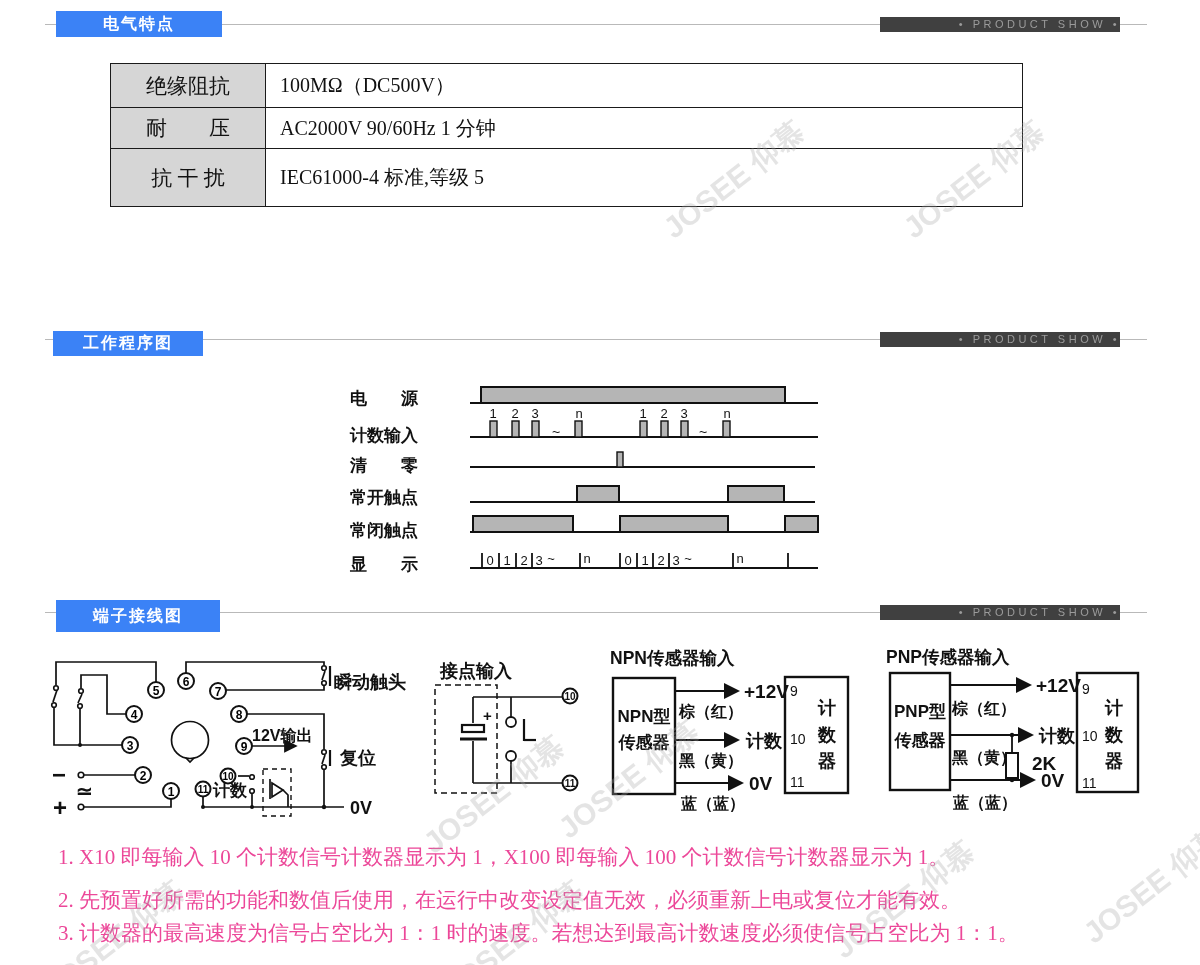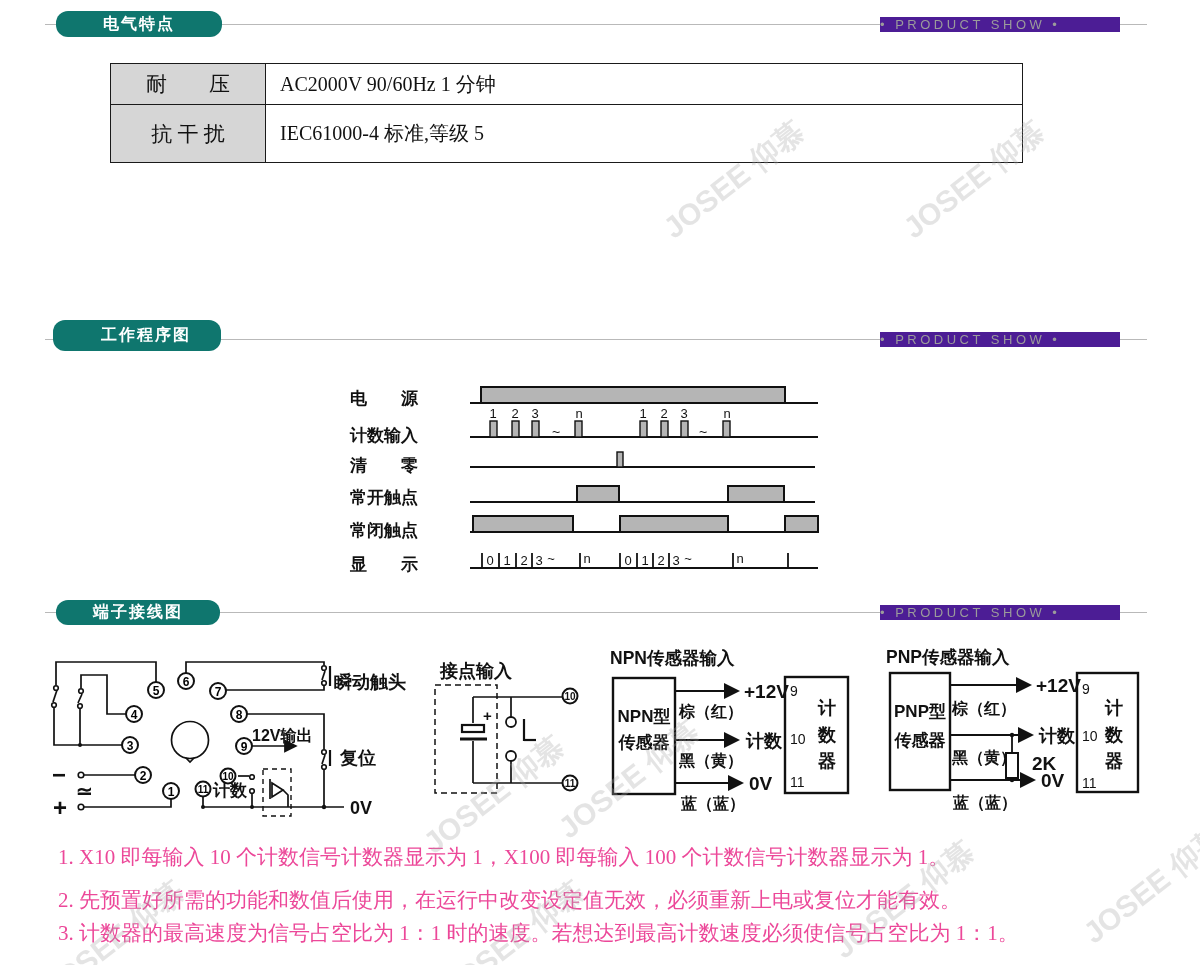--- a/index.html
+++ b/index.html
@@ -1,24 +1,24 @@
 <!DOCTYPE html>
 <html><head>
 <meta charset="utf-8">
 <style>
   html,body{margin:0;padding:0;background:#fff;}
   #page{position:relative;width:1200px;height:965px;background:#fff;overflow:hidden;
         font-family:"Liberation Sans",sans-serif;color:#111;}
   
   .sec-line{position:absolute;left:45px;width:1102px;height:1px;background:#b9b9b9;}
-  .badge{position:absolute;background:#0f766e;color:#fff;display:flex;align-items:center;
+  .badge{position:absolute;background:#3b82f6;color:#fff;display:flex;align-items:center;
          justify-content:center;font-weight:bold;font-size:16px;letter-spacing:2px;
-         font-family:"Liberation Sans",sans-serif;border-radius:12px;}
-  .pshow{position:absolute;background:#4c1d95;color:#9b9b9b;font-size:13px;letter-spacing:3.5px;
-         text-align:left;font-family:"Liberation Sans",sans-serif;line-height:15px;}
+         font-family:"Liberation Sans",sans-serif;}
+  .pshow{position:absolute;background:#404040;color:#9b9b9b;font-size:11px;letter-spacing:3.5px;
+         text-align:right;font-family:"Liberation Sans",sans-serif;line-height:15px;}
   
   table.spec{position:absolute;left:110px;top:63px;width:913px;border-collapse:collapse;
              table-layout:fixed;font-family:"Liberation Serif","DejaVu Serif",serif;}
   table.spec td{border:1.6px solid #1a1a1a;vertical-align:middle;}
   table.spec td.lbl{width:152px;background:#d6d6d6;text-align:center;font-size:21px;}
   table.spec td.val{padding:2px 6px 2px 14px;font-size:20px;background:#fff;}
   table.spec td.val .ln{line-height:27px;white-space:nowrap;}
   
   .note{position:absolute;left:58px;font-family:"Liberation Serif","DejaVu Serif",serif;
         font-size:21px;color:#ec4899;white-space:nowrap;}
@@ -35,37 +35,43 @@
 <div id="page">
 
   <div class="sec-line" style="top:24px;"></div>
   <div class="badge" style="left:56px;top:11px;width:166px;height:26px;">
     <span>电气特点</span>
   </div>
   <div class="pshow" style="left:880px;top:17px;width:240px;">• PRODUCT SHOW •</div>
 
   <table class="spec">
     <tbody>
+        <tr style="height:44px">
+      <td class="lbl">绝缘阻抗</td>
+      <td class="val">
+            <div class="ln">100MΩ（DC500V）</div>
+          </td>
+    </tr>
     <tr style="height:41px">
       <td class="lbl">耐　　压</td>
       <td class="val">
             <div class="ln">AC2000V  90/60Hz  1 分钟</div>
           </td>
     </tr>
     <tr style="height:58px">
       <td class="lbl">抗 干 扰</td>
       <td class="val">
             <div class="ln">IEC61000-4 标准,等级 5</div>
           </td>
     </tr>
   </tbody>
     </table>
 
   <div class="sec-line" style="top:339px;"></div>
-  <div class="badge" style="left:53px;top:320px;width:150px;height:31px;padding-left:18px;">
+  <div class="badge" style="left:53px;top:331px;width:150px;height:25px;">
     <span>工作程序图</span>
   </div>
   <div class="pshow" style="left:880px;top:332px;width:240px;">• PRODUCT SHOW •</div>
 
   <svg style="left:335px;top:378px;" width="500" height="200" viewBox="335 378 500 200">
     <g font-weight="bold" font-size="17" fill="#111">
       <text x="350" y="404">电　　源</text>
       <text x="350" y="441">计数输入</text>
       <text x="350" y="471">清　　零</text>
       <text x="350" y="503">常开触点</text>
@@ -132,21 +138,21 @@
       <text x="628" y="565">0</text>
       <text x="645" y="565">1</text>
       <text x="661" y="565">2</text>
       <text x="676" y="565">3</text>
       <text x="688" y="563">~</text>
       <text x="740" y="563">n</text>
     </g>
   </svg>
 
   <div class="sec-line" style="top:612px;"></div>
-  <div class="badge" style="left:56px;top:600px;width:164px;height:25px;">
+  <div class="badge" style="left:56px;top:600px;width:164px;height:32px;">
     <span>端子接线图</span>
   </div>
   <div class="pshow" style="left:880px;top:605px;width:240px;">• PRODUCT SHOW •</div>
 
   <svg style="left:40px;top:640px;" width="1130" height="195" viewBox="40 640 1130 195">
     <defs>
       <marker id="arr" markerWidth="9" markerHeight="8" refX="7" refY="4" orient="auto">
         <path d="M0,0 L8,4 L0,8 z" fill="#111"></path>
       </marker>
     </defs>

